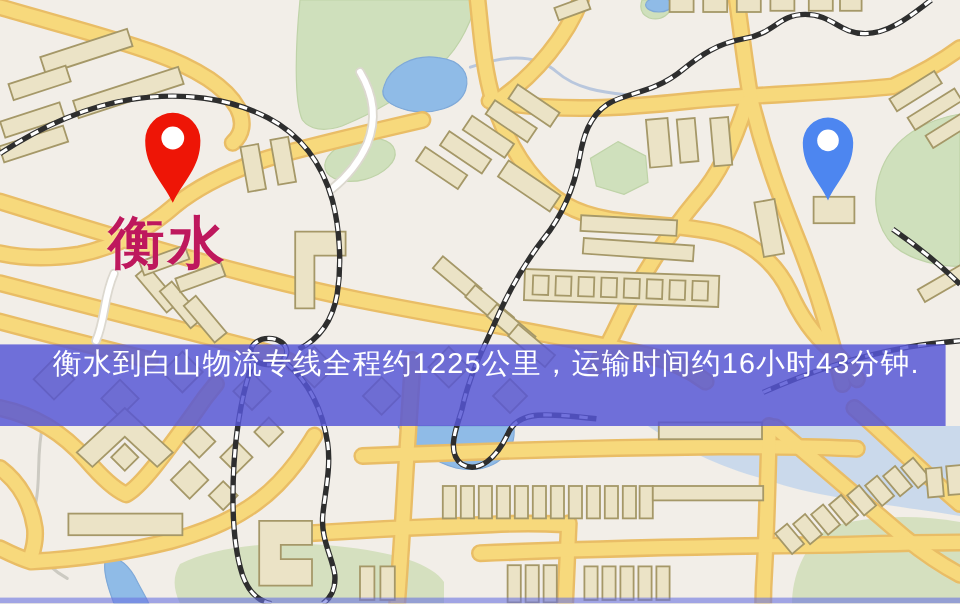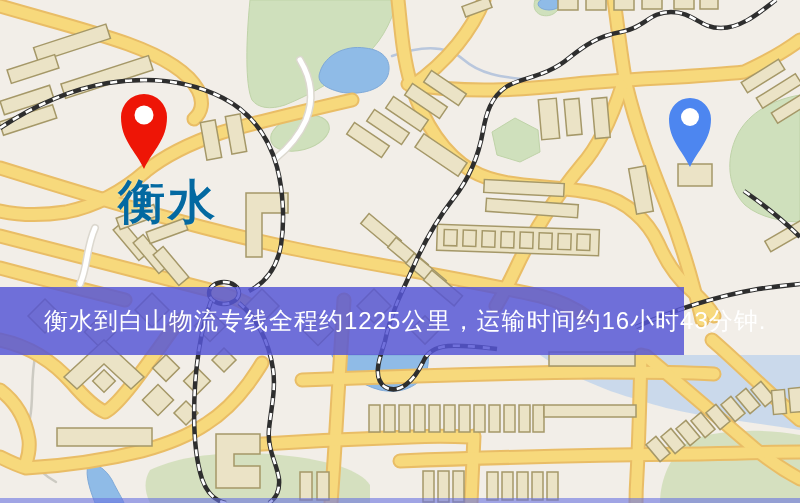--- a/index.html
+++ b/index.html
@@ -21,25 +21,25 @@
   .stream{fill:none;stroke:#b9c7dd;stroke-width:2.5;stroke-linecap:round;}
   .stream2{fill:none;stroke:#cccac2;stroke-width:2.5;stroke-linecap:round;}
   .bld{fill:#ebe3c6;stroke:#a59868;stroke-width:1.5;}
   .rail{fill:none;stroke:#2e2e2e;stroke-width:4.5;stroke-linecap:butt;}
   .raild{fill:none;stroke:#ffffff;stroke-width:2.6;stroke-dasharray:7 8;}
   .railo{fill:none;stroke:#2e2e2e;stroke-width:4.5;}
   .raildo{fill:none;stroke:#ffffff;stroke-width:2.6;stroke-dasharray:7 8;}
   
   .city-label{position:absolute;font-weight:700;line-height:1;white-space:nowrap;
     text-shadow:0 0 2px rgba(255,255,255,.5);}
-  .city-label.origin{left:90px;top:178px;font-size:47px;color:#0369a1;letter-spacing:3px;margin-left:28px;}
+  .city-label.origin{left:90px;top:178px;font-size:47px;color:#be185d;letter-spacing:3px;}
   .city-label.dest{left:646px;top:184px;font-size:44px;color:#2428e6;letter-spacing:4px;}
   
-  .banner{position:absolute;left:0;top:287px;width:684px;height:68px;
-    background:rgba(86,86,213,.84);display:flex;align-items:center;}
+  .banner{position:absolute;left:0;top:287px;width:788px;height:68px;
+    background:rgba(86,86,213,.84);display:flex;}
   .banner span{color:#ffffff;font-size:24px;letter-spacing:1px;padding-left:44px;white-space:nowrap;}
   .bottom-strip{position:absolute;left:0;top:498px;width:800px;height:5px;
     background:rgba(105,115,225,.6);}
 </style>
 </head>
 <body>
 
 <div class="stage">
 
   <svg width="800" height="503" viewBox="0 0 800 503">

